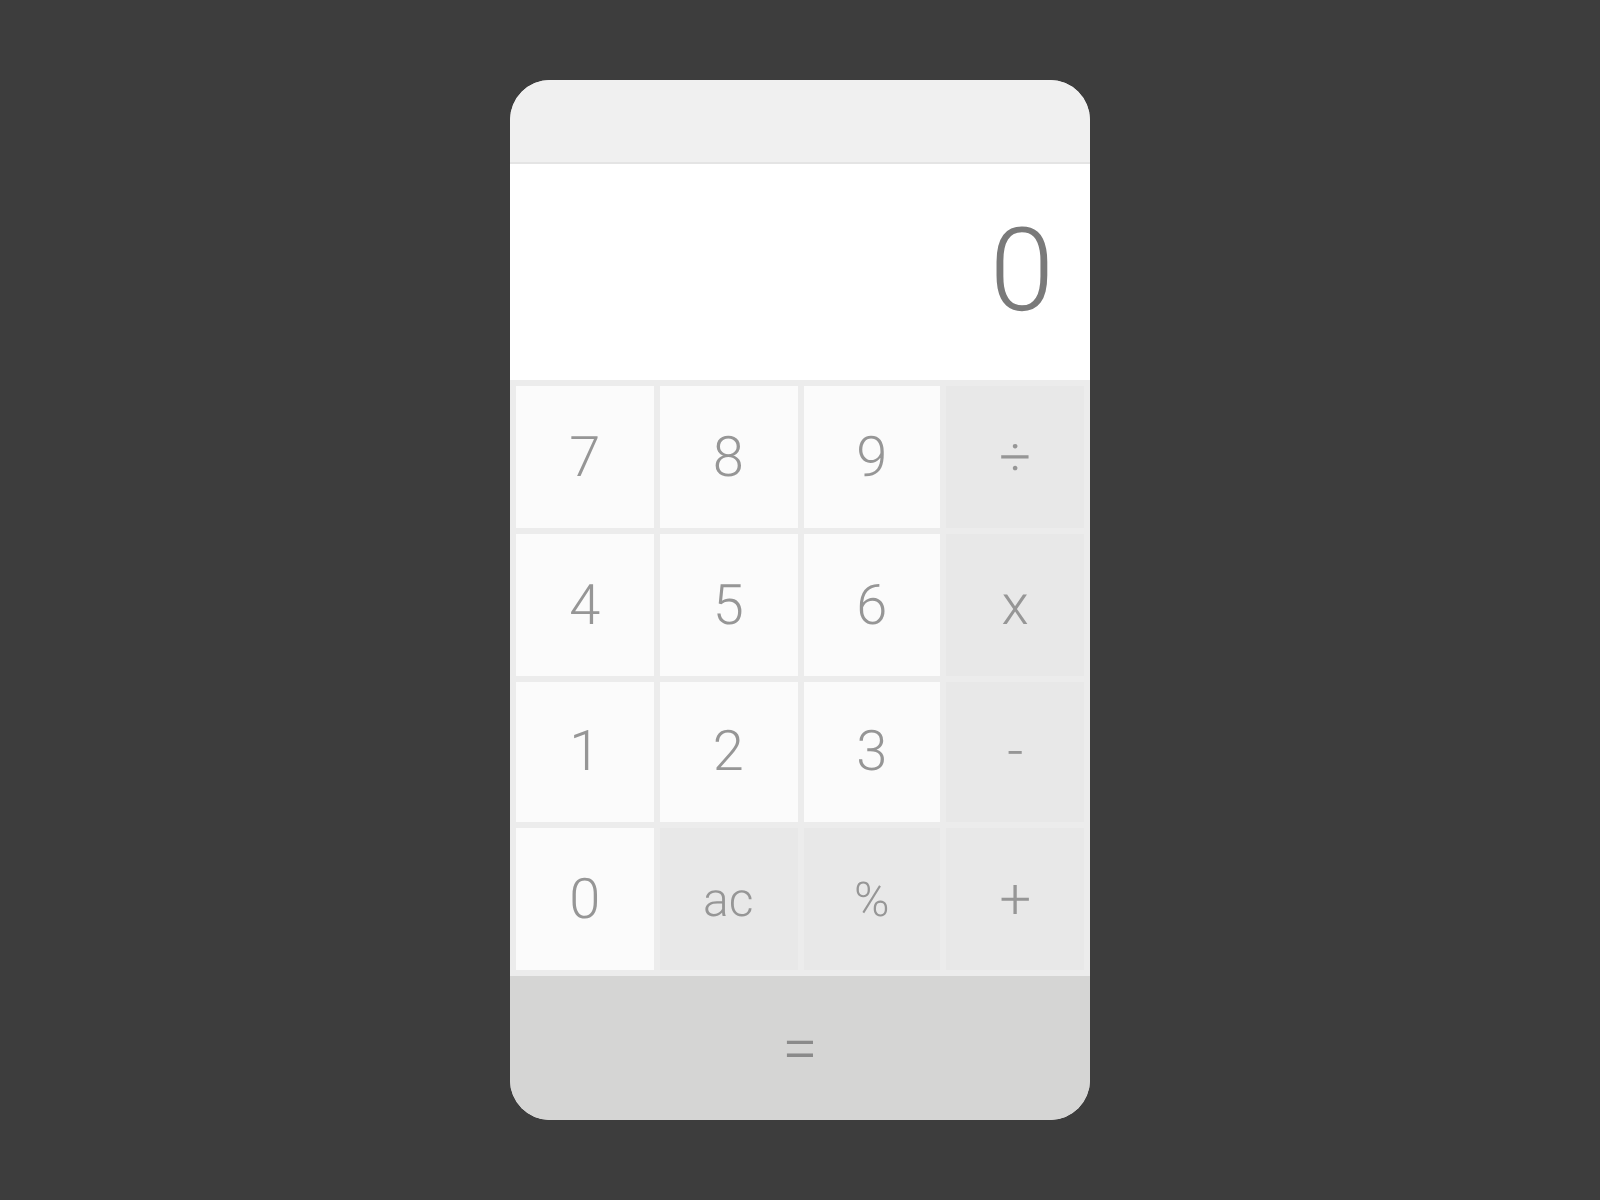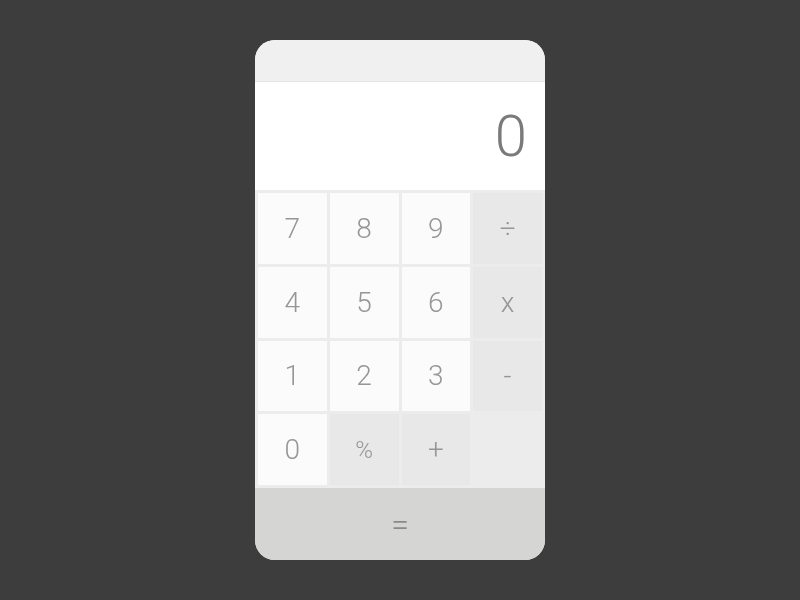--- a/index.html
+++ b/index.html
@@ -102,17 +102,18 @@
     <div class="key number">5</div>
     <div class="key number">6</div>
     <div class="key op">x</div>
 
     <div class="key number">1</div>
     <div class="key number">2</div>
     <div class="key number">3</div>
     <div class="key op">-</div>
 
     <div class="key number">0</div>
+    <div class="key action">ac</div>
     <div class="key action">%</div>
     <div class="key op">+</div>
   </div>
   <div class="equals-bar">=</div>
 </div>
 
 </body></html>

